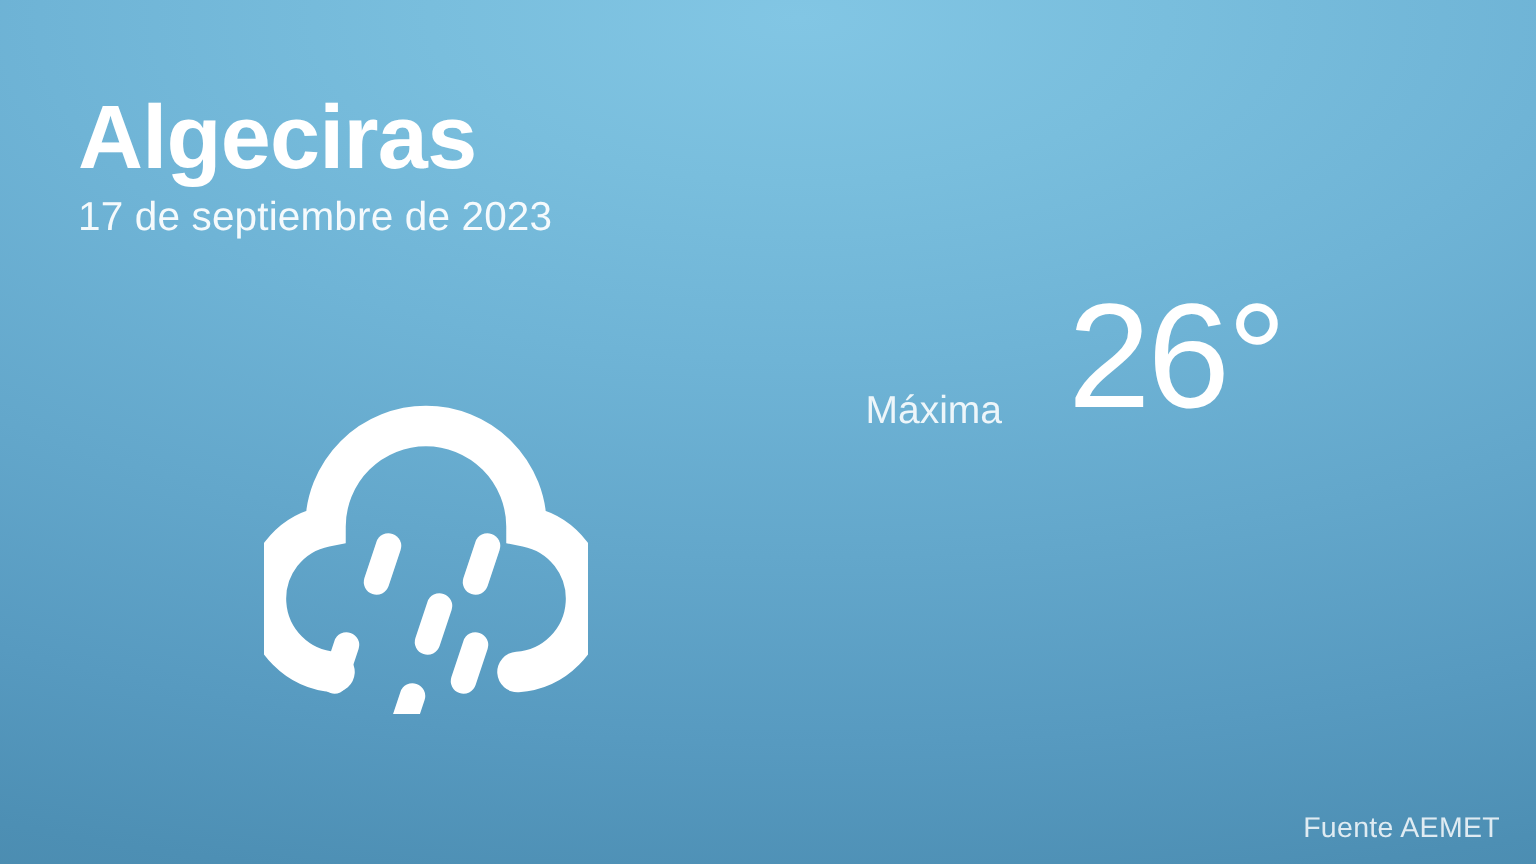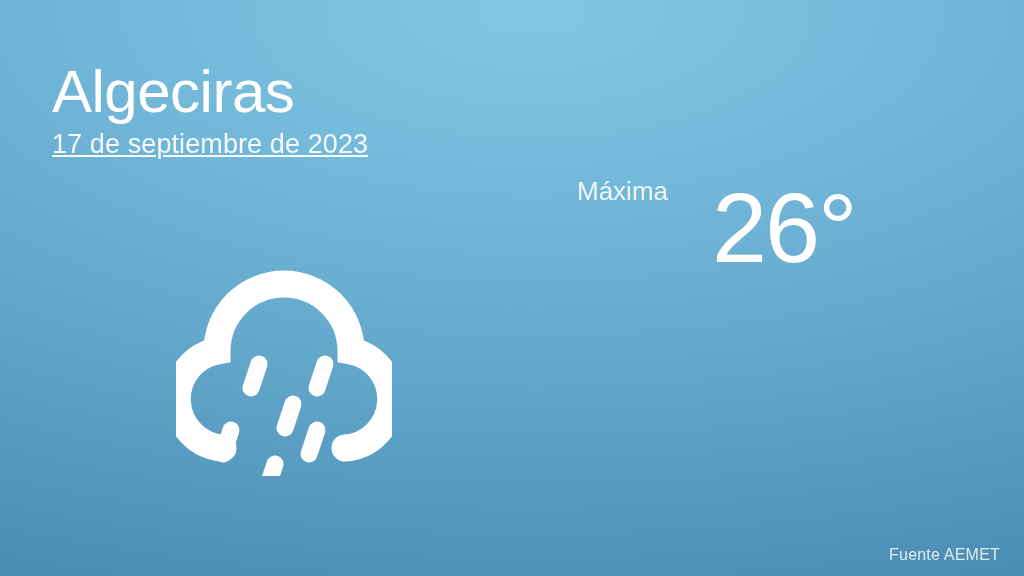--- a/index.html
+++ b/index.html
@@ -34,34 +34,33 @@
   .header {
     position: absolute;
     left: 52px;
     top: 62px;
     width: 560px;
   }
   .city {
     margin: 0;
     font-size: 60px;
     line-height: 1.0;
-    font-weight: 400;
+    font-weight: 700;
     color: #ffffff;
     letter-spacing: -0.5px;
     white-space: nowrap;
   }
   .date {
     margin: 9px 0 0 0;
     font-size: 27px;
     line-height: 1.0;
     font-weight: 300;
     color: rgba(255,255,255,0.93);
     letter-spacing: 0.1px;
     white-space: nowrap;
-    text-decoration: underline;
   }
 
   
   .icon-wrap {
     position: absolute;
     left: 176px;
     top: 252px;
     width: 216px;
     height: 224px;
   }
@@ -73,21 +72,21 @@
 
   
   .readings {
     position: absolute;
     left: 404px;
     top: 178px;
     width: 560px;
   }
   .row {
     display: flex;
-    align-items: flex-start;
+    align-items: flex-end;
     width: 100%;
   }
   .row-max { height: 108px; }
   .row-min { height: 110px; }
   .row-prec { height: 70px; }
 
   .label {
     flex: 0 0 264px;
     text-align: right;
     color: rgba(255,255,255,0.88);
@@ -107,21 +106,21 @@
   }
   .value-max { font-size: 99px; letter-spacing: -2px; }
   .value-min { font-size: 68px; letter-spacing: -1.5px; }
   .value-prec { font-size: 48px; letter-spacing: -1px; }
 
   
   .source {
     position: absolute;
     right: 24px;
     bottom: 12px;
-    font-size: 16px;
+    font-size: 19px;
     font-weight: 400;
     color: rgba(255,255,255,0.82);
     letter-spacing: 0.2px;
     white-space: nowrap;
   }
 </style>
 </head>
 <body>
 
 <div class="card">

